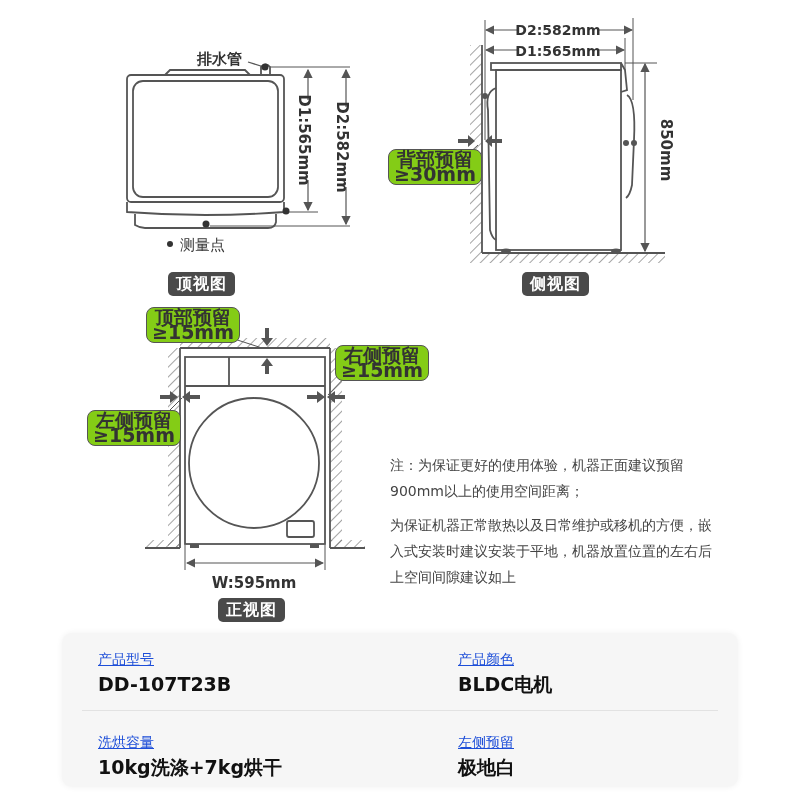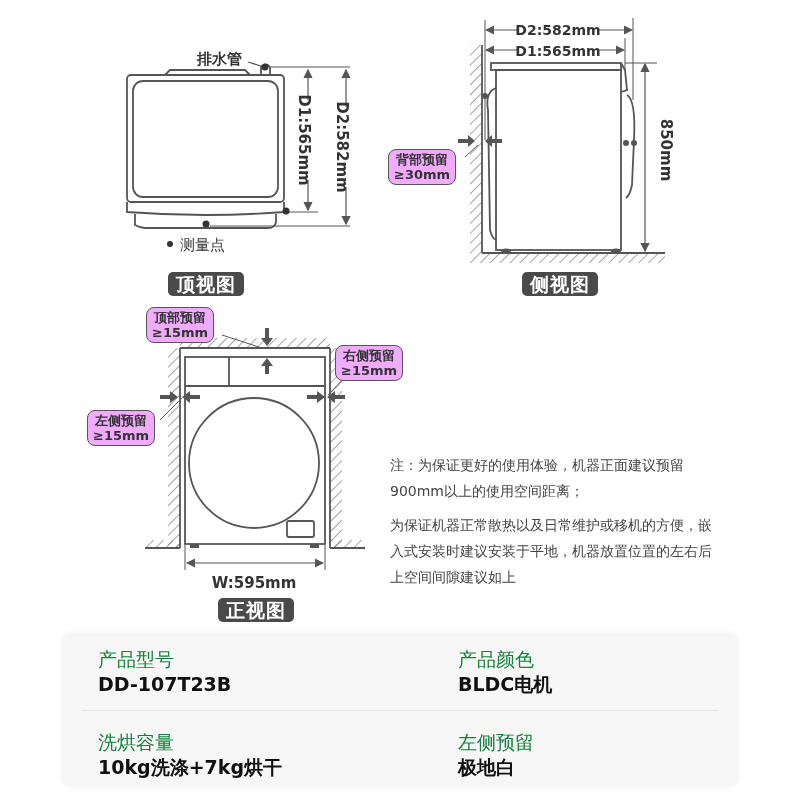--- a/index.html
+++ b/index.html
@@ -1,28 +1,28 @@
 <!DOCTYPE html>
 <html><head>
 <meta charset="utf-8">
 <style>
   html, body { margin: 0; padding: 0; background: #ffffff; }
   body { width: 800px; height: 800px; position: relative; overflow: hidden;
          font-family: "DejaVu Sans", "Liberation Sans", sans-serif; color: #333; }
   svg.diagram { position: absolute; left: 0; top: 0; width: 800px; height: 630px; }
-  .badge { position: absolute; background: #4a4a4a; color: #fff; font-size: 19px;
+  .badge { position: absolute; background: #4a4a4a; color: #fff; font-size: 16px;
            border-radius: 5px; padding: 2px 8px; line-height: 20px; font-weight: bold; letter-spacing: 1px; }
-  .callout { position: absolute; background: #f0abfc; border: 1.5px solid #555; border-radius: 8px;
-             font-size: 13px; font-weight: bold; color: #333; line-height: 15px; padding: 2px 5px; text-align: center; }
+  .callout { position: absolute; background: #84cc16; border: 1.5px solid #555; border-radius: 8px;
+             font-size: 19px; font-weight: bold; color: #333; line-height: 15px; padding: 2px 5px; text-align: center; }
   .note { position: absolute; left: 390px; width: 330px; font-size: 14px; color: #444; line-height: 26px; margin-top: 28px; }
   .card { position: absolute; left: 62px; top: 633px; width: 676px; height: 154px;
           background: #f6f6f6; border-radius: 10px; box-shadow: 0 0 6px rgba(0,0,0,0.06); }
   .card .divider { position: absolute; left: 20px; right: 20px; top: 77px; height: 1px; background: #e2e2e2; }
   .spec { position: absolute; }
-  .spec .label { font-size: 19px; color: #15803d; line-height: 24px; }
+  .spec .label { font-size: 14px; color: #1d4ed8; line-height: 24px; text-decoration: underline; }
   .spec .value { font-size: 19px; color: #111; font-weight: bold; line-height: 26px; }
   .dimtext { font-family: "DejaVu Sans", "Liberation Sans", sans-serif; font-weight: bold; fill: #333; }
   .lbl { font-family: "DejaVu Sans", "Liberation Sans", sans-serif; fill: #333; }
 </style>
 </head>
 <body>
 
 <svg class="diagram" viewBox="0 0 800 630">
   <defs>
     <pattern id="hatch" patternUnits="userSpaceOnUse" width="7" height="7" patternTransform="rotate(45)">

